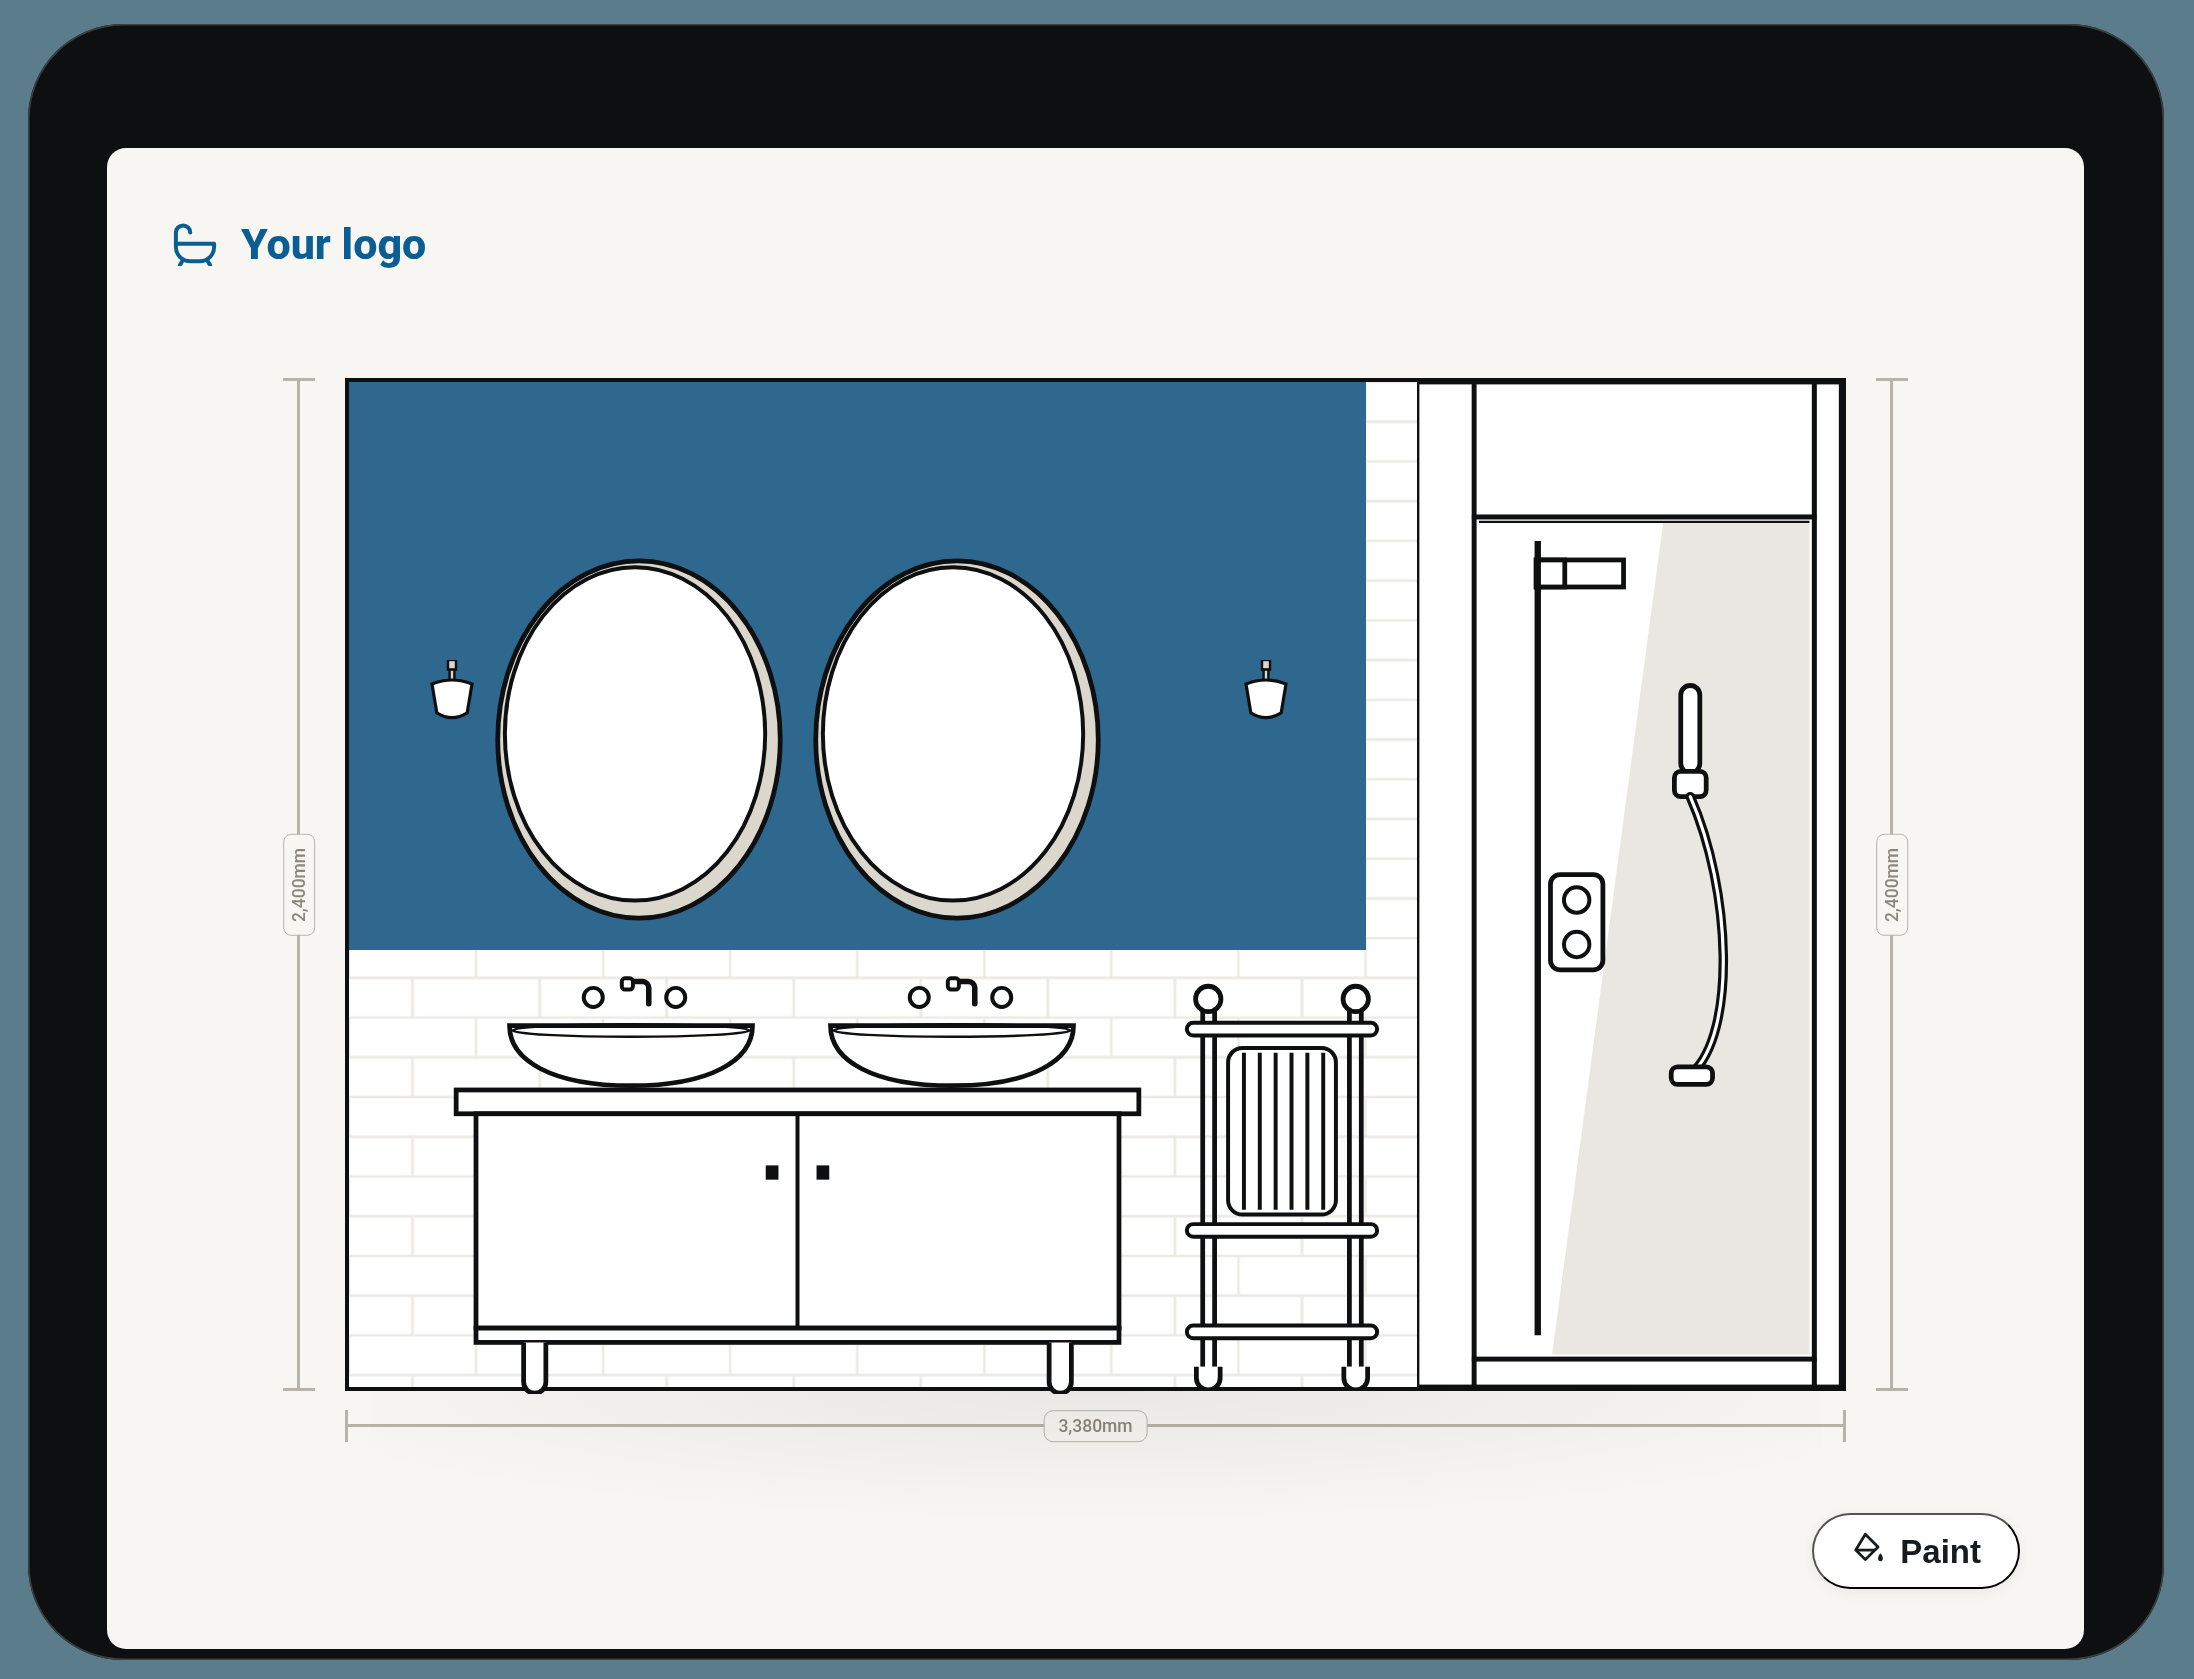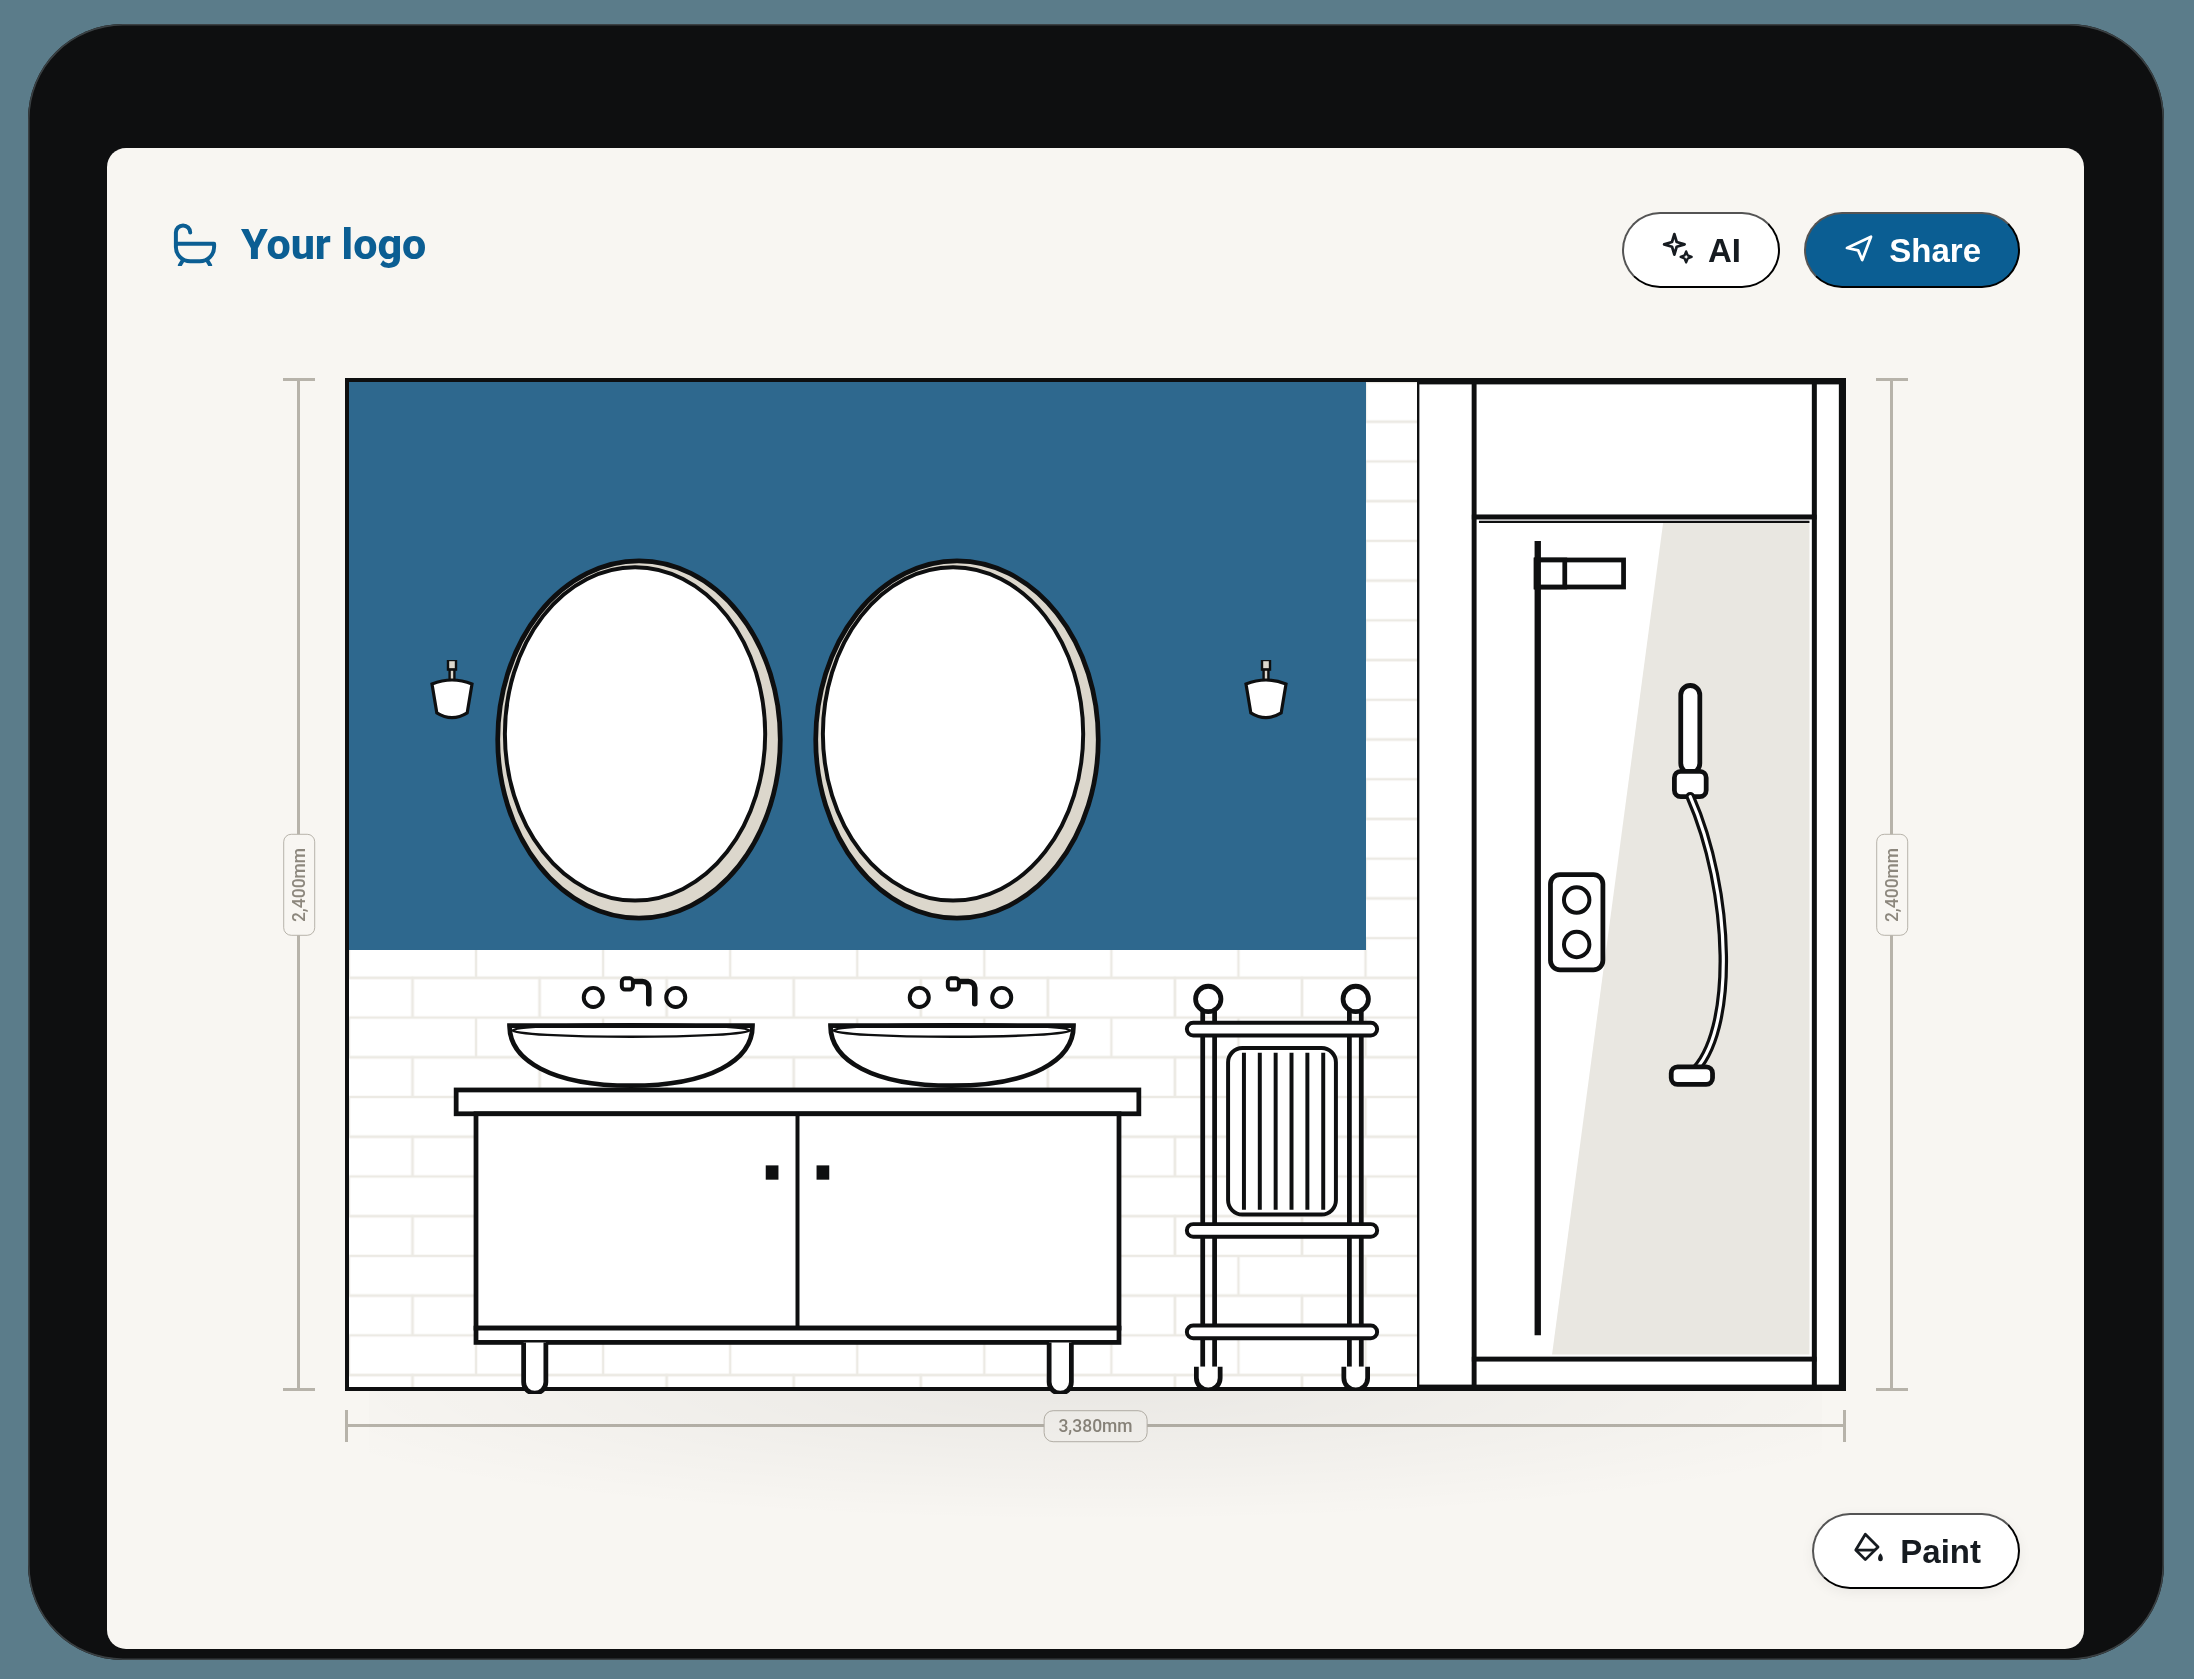--- a/index.html
+++ b/index.html
@@ -96,39 +96,20 @@
       <div class="logo">
         <span>
           <svg width="48" height="43" viewBox="0 0 60 54" fill="none">
             <path d="M6 26 H54 V30 C54 40 46 48 36 48 H24 C14 48 6 40 6 30 Z" stroke="#0b5e93" stroke-width="5" fill="none" stroke-linejoin="round"></path>
             <path d="M6 26 V12 C6 7 10 3 15 3 C20 3 24 7 24 12" stroke="#0b5e93" stroke-width="5" fill="none" stroke-linecap="round"></path>
             <path d="M14 48 L11 53 M46 48 L49 53" stroke="#0b5e93" stroke-width="5" stroke-linecap="round"></path>
           </svg>
         </span>
         <span>Your logo</span>
       </div>
-      <div class="h-actions">
-        <button class="pill white">
-          <span>
-            <svg width="33" height="33" viewBox="0 0 42 42" fill="none">
-              <path d="M17 4 L20 14 L30 17 L20 20 L17 30 L14 20 L4 17 L14 14 Z" stroke="#161b20" stroke-width="3.5" stroke-linejoin="round" fill="none"></path>
-              <path d="M32 26 L34 31 L39 33 L34 35 L32 40 L30 35 L25 33 L30 31 Z" stroke="#161b20" stroke-width="3" stroke-linejoin="round" fill="none"></path>
-            </svg>
-          </span>
-          <span>AI</span>
-        </button>
-        <button class="pill primary">
-          <span>
-            <svg width="32" height="32" viewBox="0 0 40 40" fill="none">
-              <path d="M5 20 L35 6 L24 35 L19 23 L5 20 Z" stroke="#fff" stroke-width="3.5" stroke-linejoin="round" fill="none"></path>
-            </svg>
-          </span>
-          <span>Share</span>
-        </button>
-      </div>
     </div>
 
     <div class="stage">
 
       <div class="dim v" style="left:-38px; top:0; height:1013px;">
         <div class="line"></div>
         <div class="cap" style="top:0"></div>
         <div class="cap" style="bottom:0"></div>
         <div class="lab">2,400mm</div>
       </div>

